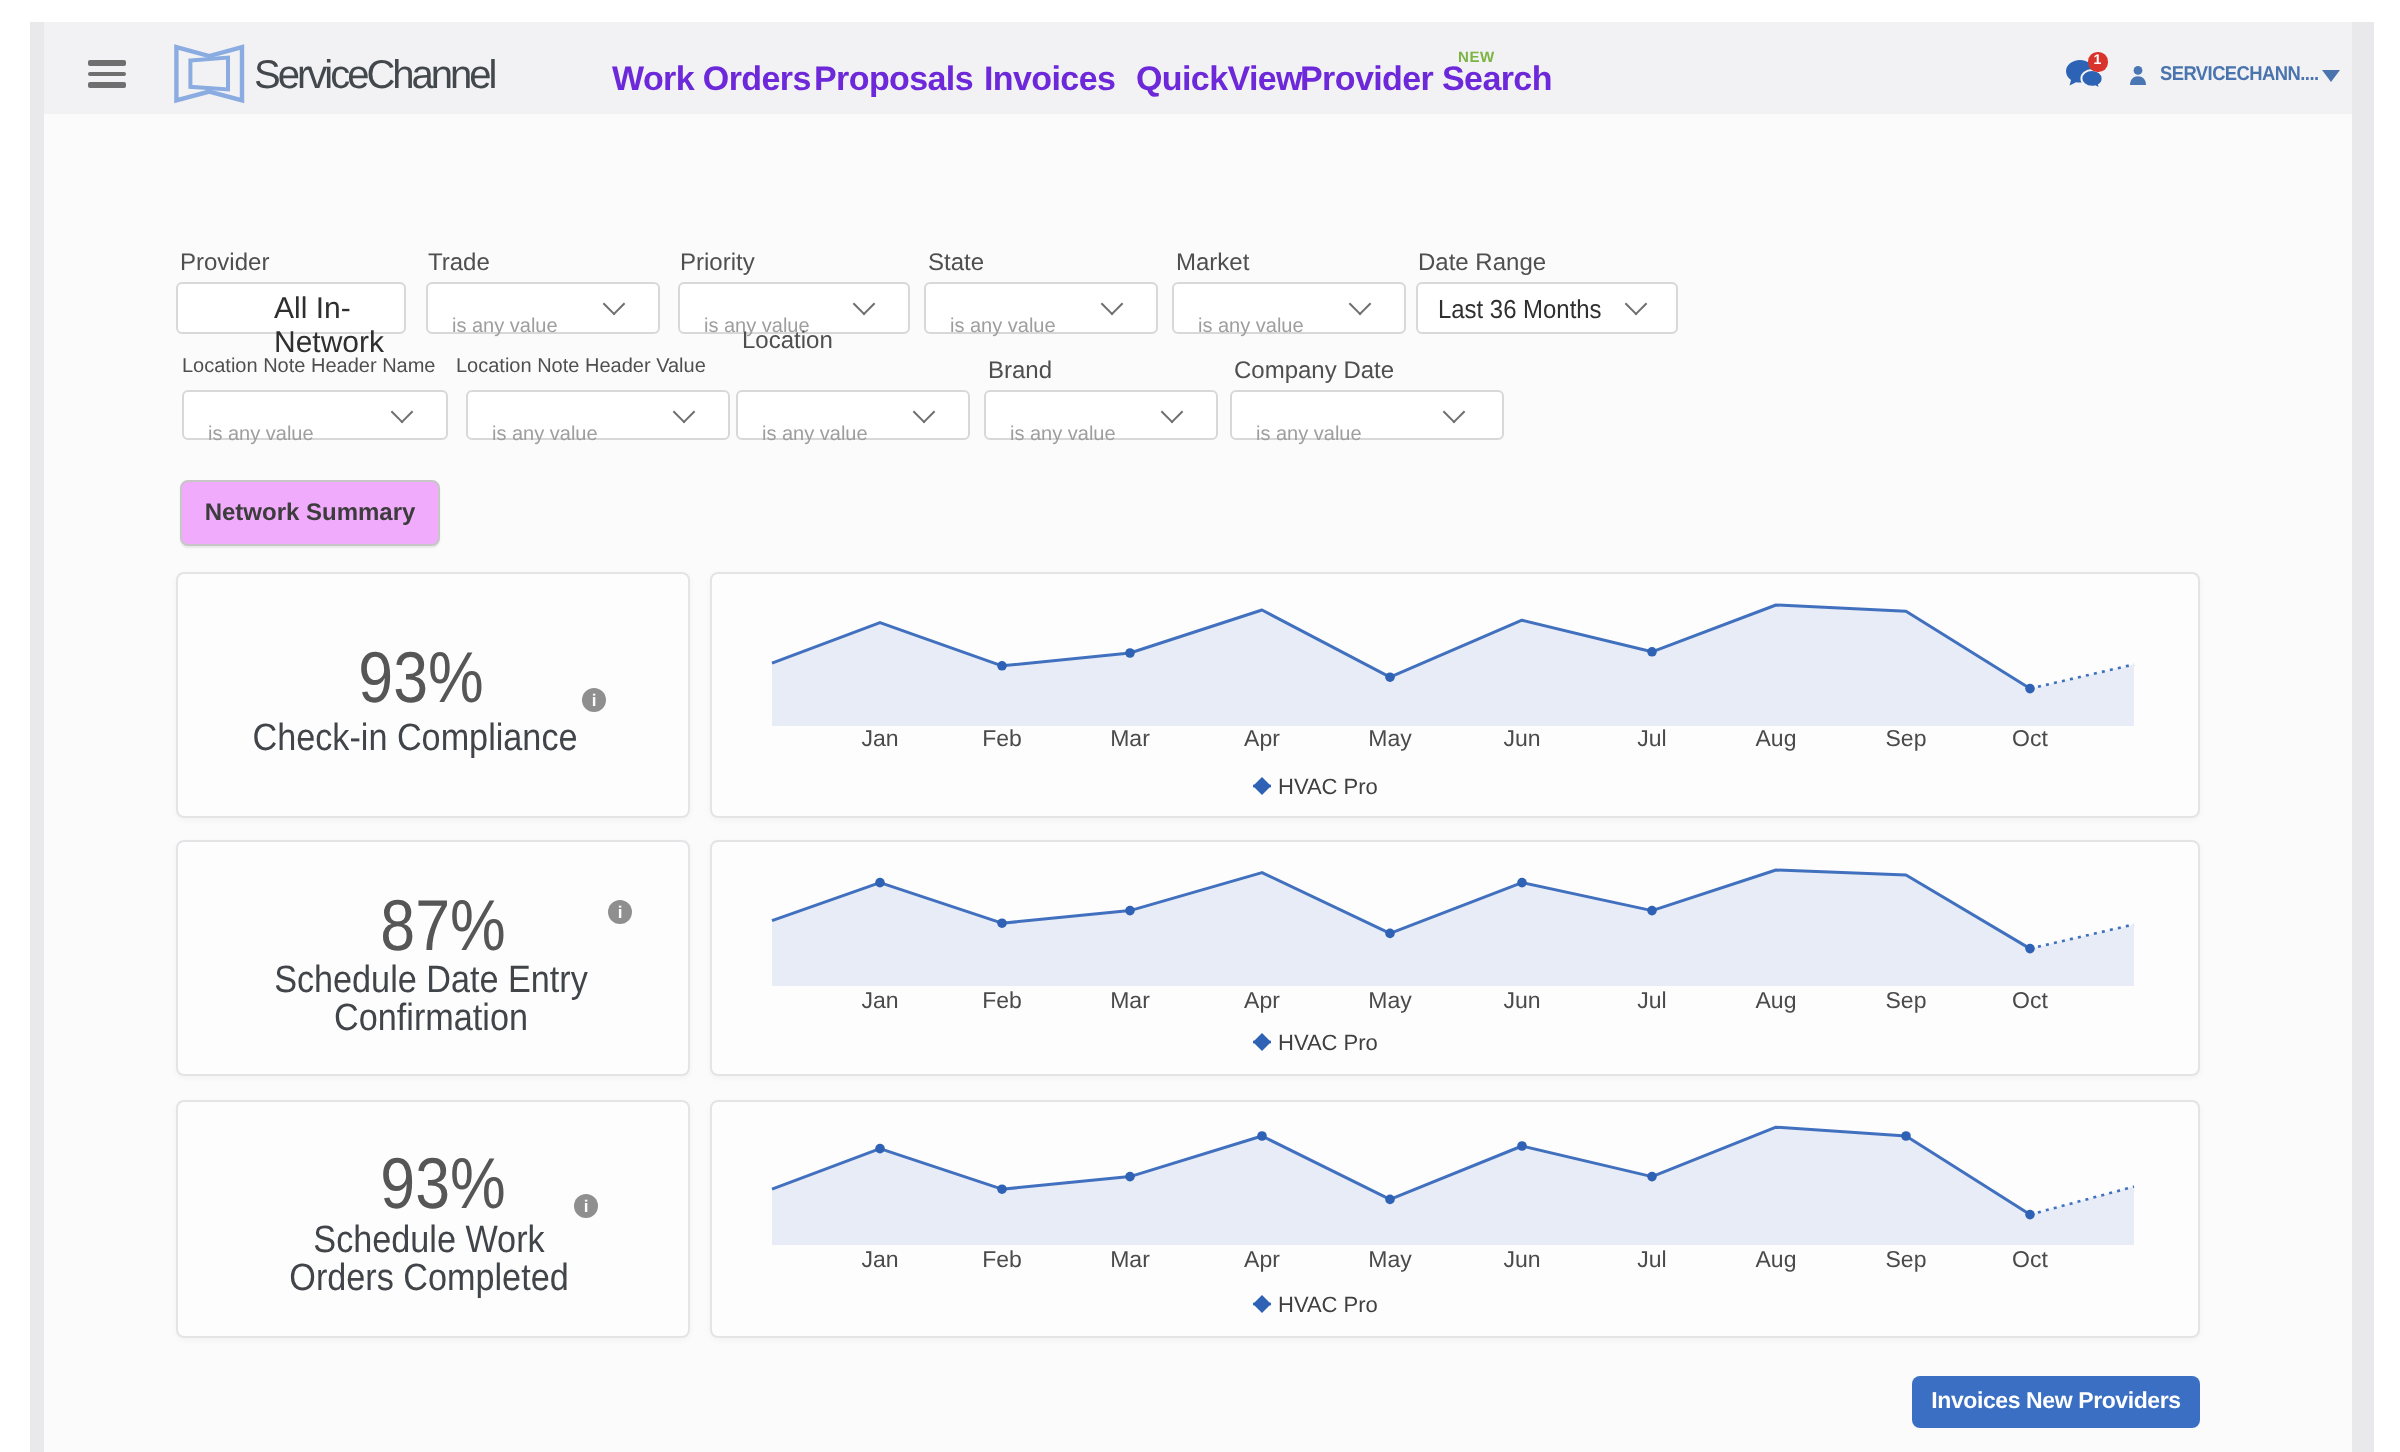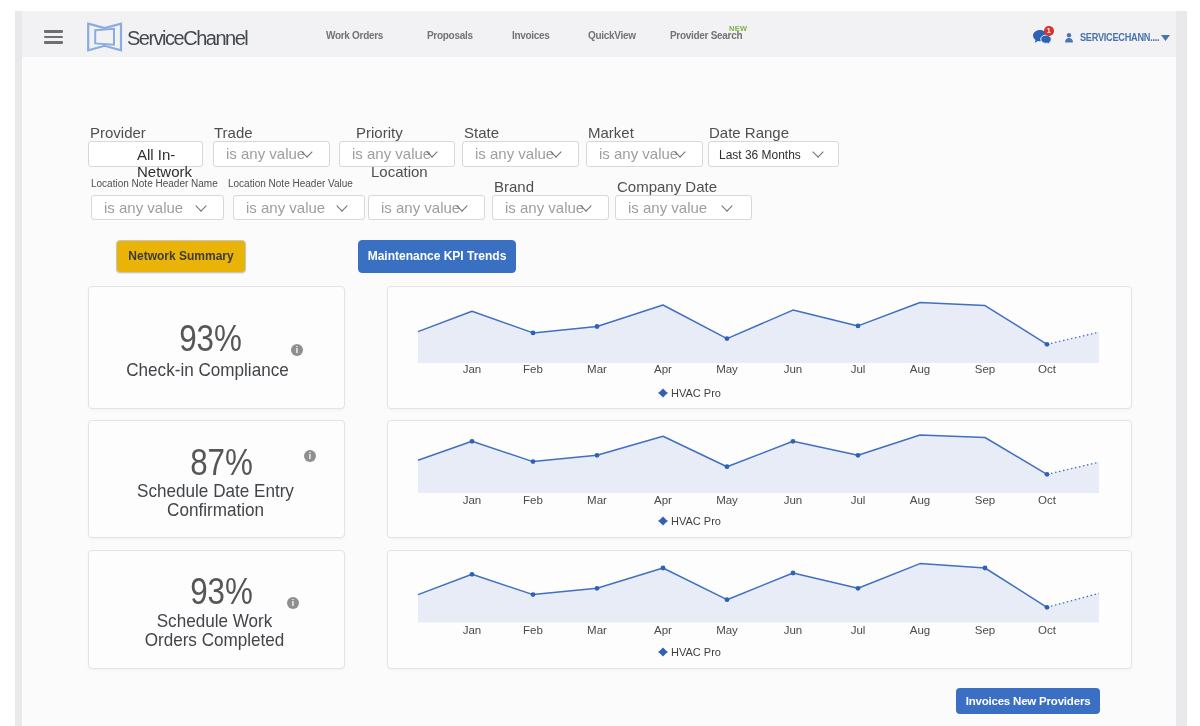--- a/index.html
+++ b/index.html
@@ -8,34 +8,34 @@
 #page { position:relative; width:1200px; height:726px; background:#fff; overflow:hidden; }
 .abs { position:absolute; }
 
 #stripL { left:15px; top:11px; width:7px; height:715px; background:#e9e9ec; }
 #stripR { left:1176px; top:11px; width:11px; height:715px; background:#e9e9ec; }
 #content { left:22px; top:57px; width:1154px; height:669px; background:#fbfbfc; }
 #header { left:22px; top:11px; width:1154px; height:46px; background:#f2f2f4; }
 
 .hbar { left:44px; width:19px; height:2.6px; background:#6f6f6f; border-radius:1px; }
 
-.nav { top:30px; font-size:10px; font-weight:bold; color:#737373; letter-spacing:-0.3px;margin-left:20px; }
-
-.flabel { font-size:15px; color:#4f4f4f; white-space:nowrap; }
+.nav { top:30px; font-size:17px; font-weight:bold; color:#6d28d9; letter-spacing:-0.3px; }
+
+.flabel { font-size:12px; color:#4f4f4f; white-space:nowrap; }
 .flabel2 { font-size:10px; }
 .fbox { height:26px; background:#fff; border:1px solid #d8d8d8; border-radius:3px; }
-.fval { position:absolute; left:12px; top:3px; font-size:15px; color:#9e9e9e; }
+.fval { position:absolute; left:12px; top:16px; font-size:10px; color:#9e9e9e; }
 .chev { position:absolute; width:8px; height:8px; border-right:1.8px solid #6f6f6f; border-bottom:1.8px solid #6f6f6f; transform:rotate(45deg); top:6px; }
 
 .tab { top:240px; height:33px; border-radius:4px; font-size:12px; font-weight:bold; text-align:center; line-height:31px; }
-.tab.off { background:#eab308; border:1px solid #c6c6c6; color:#3c3c3c; box-shadow:0 1px 1px rgba(0,0,0,.08);margin-left:26px; }
+.tab.off { background:#f0abfc; border:1px solid #c6c6c6; color:#3c3c3c; box-shadow:0 1px 1px rgba(0,0,0,.08); }
 .tab.on { background:#3a70c2; border:1px solid #3a70c2; color:#fff; }
 
 .card { background:#fdfdfe; border:1px solid #e4e4e7; border-radius:4px; box-shadow:0 1px 3px rgba(0,0,0,.04); }
-.chartcard { left:355px; width:745px;margin-left:32px; }
+.chartcard { left:355px; width:745px; }
 .big { font-size:36px; line-height:36px; color:#565656; transform:scaleX(0.87); }
 .sub { font-size:19px; color:#414549; line-height:18.8px; transform:scaleX(0.9); }
 .info { position:absolute; width:12px; height:12px; border-radius:50%; background:#8f8f8f; color:#fff; font-size:8.5px; font-weight:bold; line-height:12px; text-align:center; }
 
 #explore { left:956px; top:688px; width:144px; height:26px; background:#3a6fc4; border-radius:4px; color:#fff; font-size:11.5px; letter-spacing:-0.2px; font-weight:bold; text-align:center; line-height:26px; }
 .navnew { font-size:7.5px; font-weight:bold; color:#7cb342; letter-spacing:.3px; }
 </style>
 </head>
 <body>
 <div id="page">
@@ -71,21 +71,21 @@
     <path d="M0,9.5 C0,6.6 1.8,5.1 4,5.1 C6.2,5.1 8,6.6 8,9.5 Z" fill="#4a77b4"></path>
   </svg>
   <div class="abs" style="left:1080px; top:32px; font-size:10px; font-weight:bold; color:#4a74ae; letter-spacing:-0.3px; transform:scaleX(0.92); transform-origin:0 0;">SERVICECHANN....</div>
   <svg class="abs" style="left:1161px; top:35px" width="9" height="6" viewBox="0 0 9 6">
       <path d="M0,0 L9,0 L4.5,6 Z" fill="#4a74ae"></path>
     </svg>
 
 
   <div class="abs flabel" style="left:90px;  top:124px;">Provider</div>
   <div class="abs flabel" style="left:214px; top:124px;text-align:right;">Trade</div>
-  <div class="abs flabel" style="left:356px; top:124px;text-align:right;">Priority</div>
+  <div class="abs flabel" style="left:340px; top:124px;text-align:right;">Priority</div>
   <div class="abs flabel" style="left:464px; top:124px;">State</div>
   <div class="abs flabel" style="left:588px; top:124px;">Market</div>
   <div class="abs flabel" style="left:709px; top:124px;">Date Range</div>
 
   <div class="abs fbox" style="left:88px;  top:141px; width:115px;">
       <span class="fval" style="color:#2f2f2f; font-size:15px; left:5px; top:3.5px;margin-left:43px;">All In-Network</span>
     </div>
   <div class="abs fbox" style="left:213px; top:141px; width:117px;">
       <span class="fval">is any value</span>
       <span class="chev" style="right:18px;"></span>
@@ -128,21 +128,20 @@
   <div class="abs fbox" style="left:492px; top:195px; width:117px; height:25px;">
       <span class="fval">is any value</span>
       <span class="chev" style="right:18px;"></span>
     </div>
   <div class="abs fbox" style="left:615px; top:195px; width:137px; height:25px;">
       <span class="fval">is any value</span>
       <span class="chev" style="right:20px;"></span>
     </div>
 
   <div class="abs tab off" style="left:90px;  width:130px;">Network Summary</div>
-  <div class="abs tab on" style="left:358px; width:158px;">Maintenance KPI Trends</div>
 
   <div class="abs card" style="left:88px; top:286px; width:257px; height:123px;"></div>
   <div class="abs card" style="left:88px; top:420px; width:257px; height:118px;"></div>
   <div class="abs card" style="left:88px; top:550px; width:257px; height:119px;"></div>
   <div class="abs big" style="left:82px;  top:321px; width:257px; text-align:center;">93%</div>
   <div class="abs sub" style="left:79px;  top:361px; width:257px; text-align:center;">Check-in Compliance</div>
   <div class="abs info" style="left:291px; top:344px;">i</div>
   <div class="abs big" style="left:93px;  top:445px; width:257px; text-align:center;">87%</div>
   <div class="abs sub" style="left:87px;  top:482px; width:257px; text-align:center;">Schedule Date Entry<br>Confirmation</div>
   <div class="abs info" style="left:304px; top:450px;">i</div>

